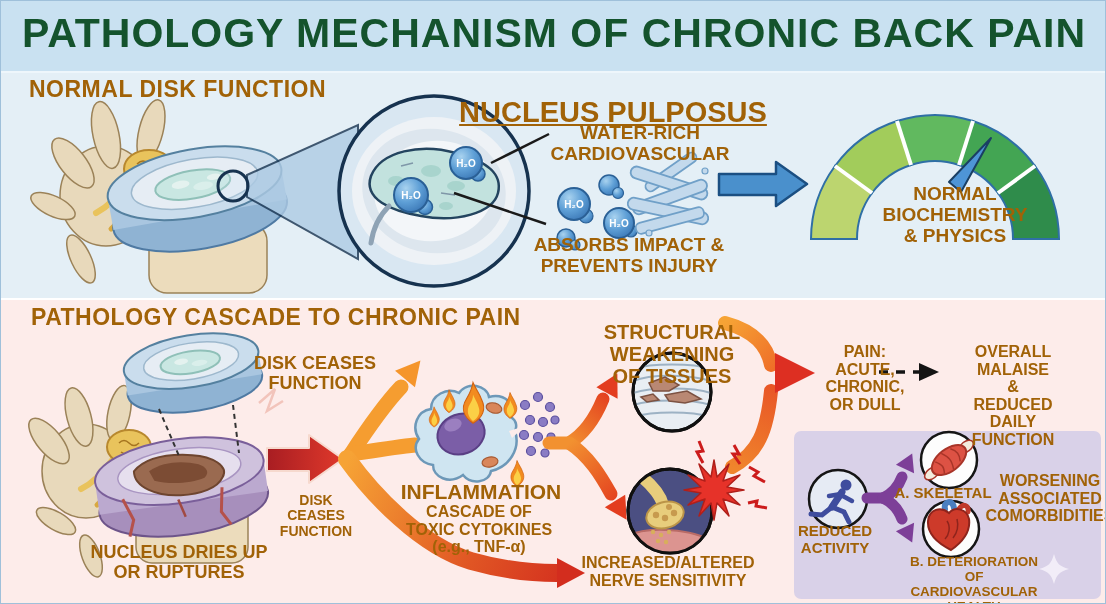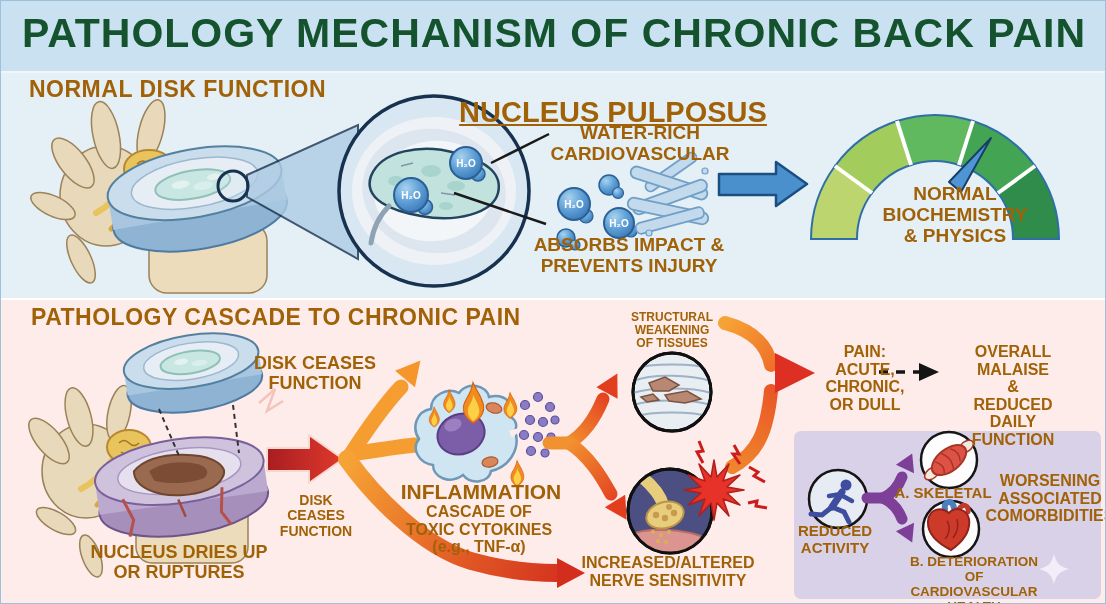--- a/index.html
+++ b/index.html
@@ -27,21 +27,21 @@
   #nucleus-pulposus{left:612px;top:96px;font-size:29px;white-space:nowrap;text-decoration:underline;}
   #water-rich{left:639px;top:122px;font-size:19px;}
   #absorbs{left:628px;top:234px;font-size:19px;}
   #gauge-label{left:954px;top:183px;font-size:19px;}
   #pathology-heading{left:30px;top:304px;font-size:23px;letter-spacing:.5px;}
   #disk-ceases-top{left:314px;top:353px;font-size:18px;}
   #disk-ceases-bottom{left:315px;top:492px;font-size:14px;}
   #nucleus-dries{left:178px;top:542px;font-size:18px;}
   #inflammation-title{left:480px;top:479px;font-size:21px;white-space:nowrap;}
   #inflammation-sub{left:478px;top:502px;font-size:16px;}
-  #structural-label{left:671px;top:310px;font-size:12px;}
+  #structural-label{left:671px;top:320px;font-size:20px;}
   #nerve-label{left:667px;top:553px;font-size:16px;}
   #pain-label{left:864px;top:342px;font-size:16px;}
   #malaise-label{left:1012px;top:342px;font-size:16px;}
   #reduced-label{left:834px;top:522px;font-size:15px;}
   #skeletal-label{left:942px;top:484px;font-size:15px;white-space:nowrap;}
   #cardio-label{left:941px;top:554px;font-size:13.5px;margin-left:32px;}
   #worsening-label{left:1049px;top:471px;font-size:16px;}
 </style>
 </head>
 <body>

